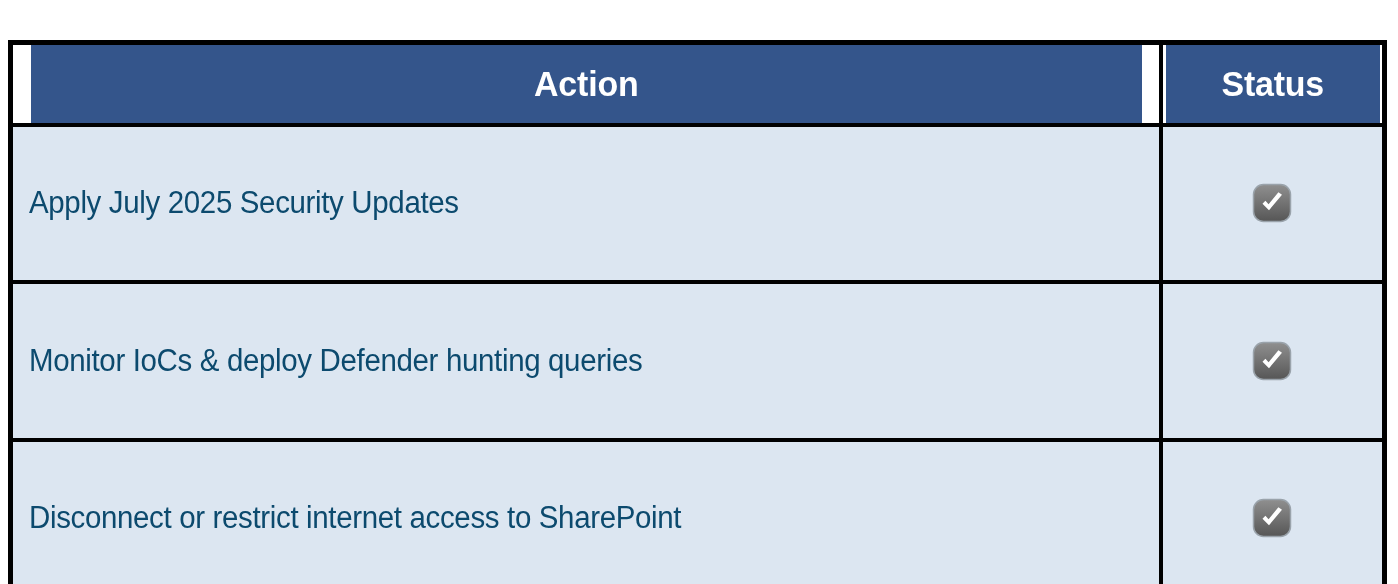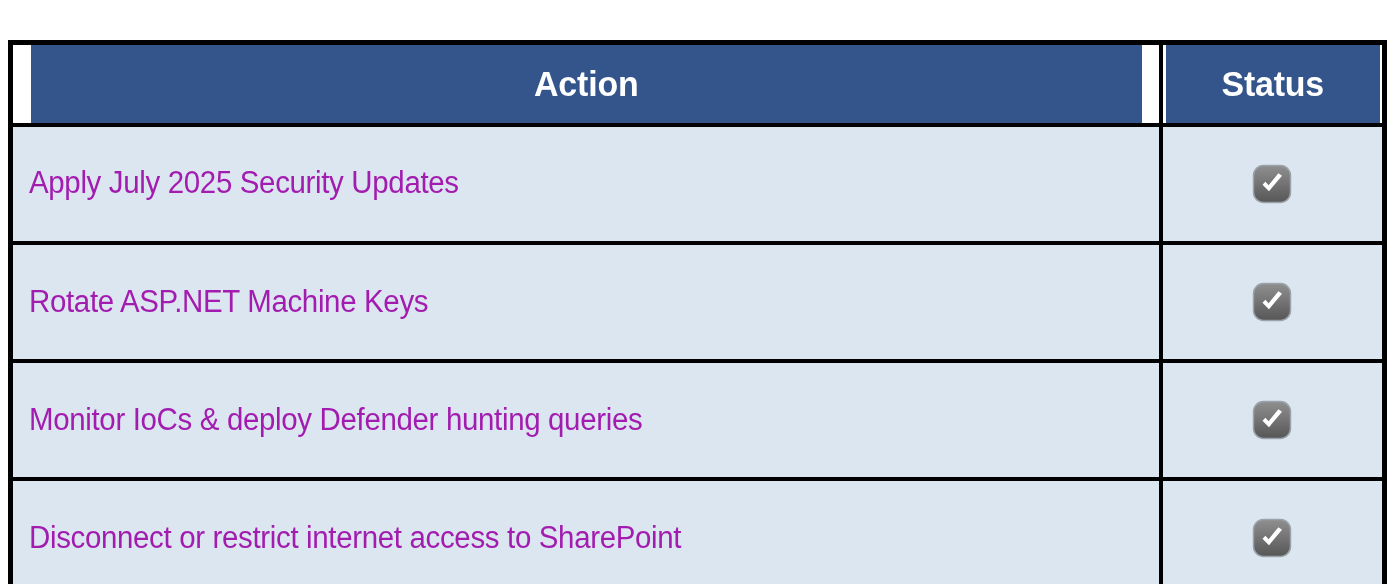--- a/index.html
+++ b/index.html
@@ -67,21 +67,21 @@
 
   
   tbody tr.table-row {
     height: 80px;
   }
   td.cell {
     background: #dce6f1;
     border: 4px solid #000000;
     box-sizing: border-box;
     vertical-align: middle;
-    color: #a21caf;
+    color: #0c4a6e;
   }
   td.cell-action {
     border-left: none;
     padding-left: 16px;
     font-size: 31px;
     line-height: 1.05;
     letter-spacing: -0.35px;
     white-space: nowrap;
     overflow: hidden;
   }
@@ -140,38 +140,20 @@
             </linearGradient>
           </defs>
           <rect x="1.5" y="1.5" width="37" height="37" rx="10" ry="10" fill="url(#gradBox0)" stroke="#9aa3ab" stroke-width="1.5"></rect>
           <path d="M10.5 20.8 L17 27.2 L30 11.8 L26.4 9.2 L16.6 21.2 L13.4 17.8 Z" fill="#ffffff"></path>
         </svg>
       </span>
     </td>
   </tr>
 
 
-  <tr class="table-row">
-    <td class="cell cell-action"><span class="action-text">Rotate ASP.NET Machine Keys</span></td>
-    <td class="cell cell-status">
-      <span class="check-icon">
-        <svg width="40" height="40" viewBox="0 0 40 40" xmlns="http://www.w3.org/2000/svg" aria-hidden="true">
-          <defs>
-            <linearGradient id="gradBox2" x1="0" y1="0" x2="0" y2="1">
-              <stop offset="0%" stop-color="#8f8f8f"></stop>
-              <stop offset="50%" stop-color="#737373"></stop>
-              <stop offset="100%" stop-color="#565656"></stop>
-            </linearGradient>
-          </defs>
-          <rect x="1.5" y="1.5" width="37" height="37" rx="10" ry="10" fill="url(#gradBox2)" stroke="#9aa3ab" stroke-width="1.5"></rect>
-          <path d="M10.5 20.8 L17 27.2 L30 11.8 L26.4 9.2 L16.6 21.2 L13.4 17.8 Z" fill="#ffffff"></path>
-        </svg>
-      </span>
-    </td>
-  </tr>
 
   <tr class="table-row">
     <td class="cell cell-action"><span class="action-text">Monitor IoCs &amp; deploy Defender hunting queries</span></td>
     <td class="cell cell-status">
       <span class="check-icon">
         <svg width="40" height="40" viewBox="0 0 40 40" xmlns="http://www.w3.org/2000/svg" aria-hidden="true">
           <defs>
             <linearGradient id="gradBox4" x1="0" y1="0" x2="0" y2="1">
               <stop offset="0%" stop-color="#8f8f8f"></stop>
               <stop offset="50%" stop-color="#737373"></stop>

